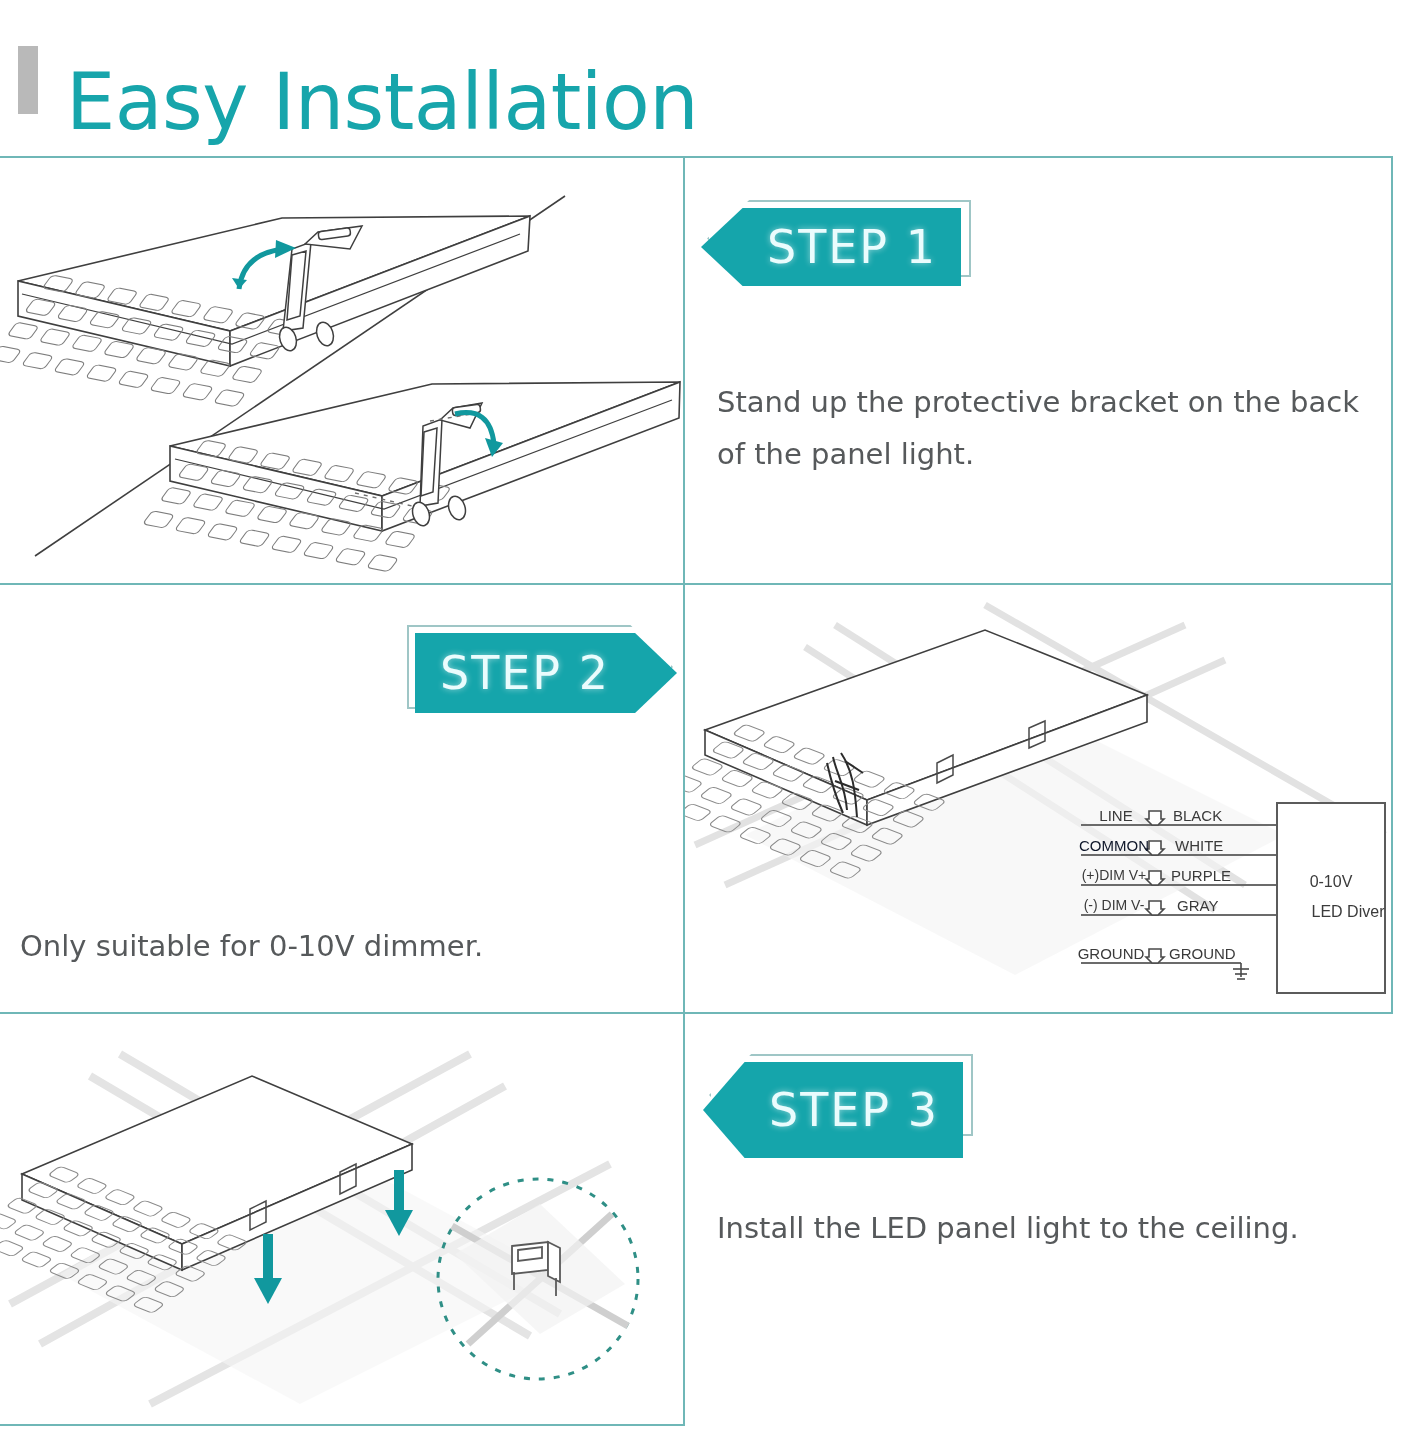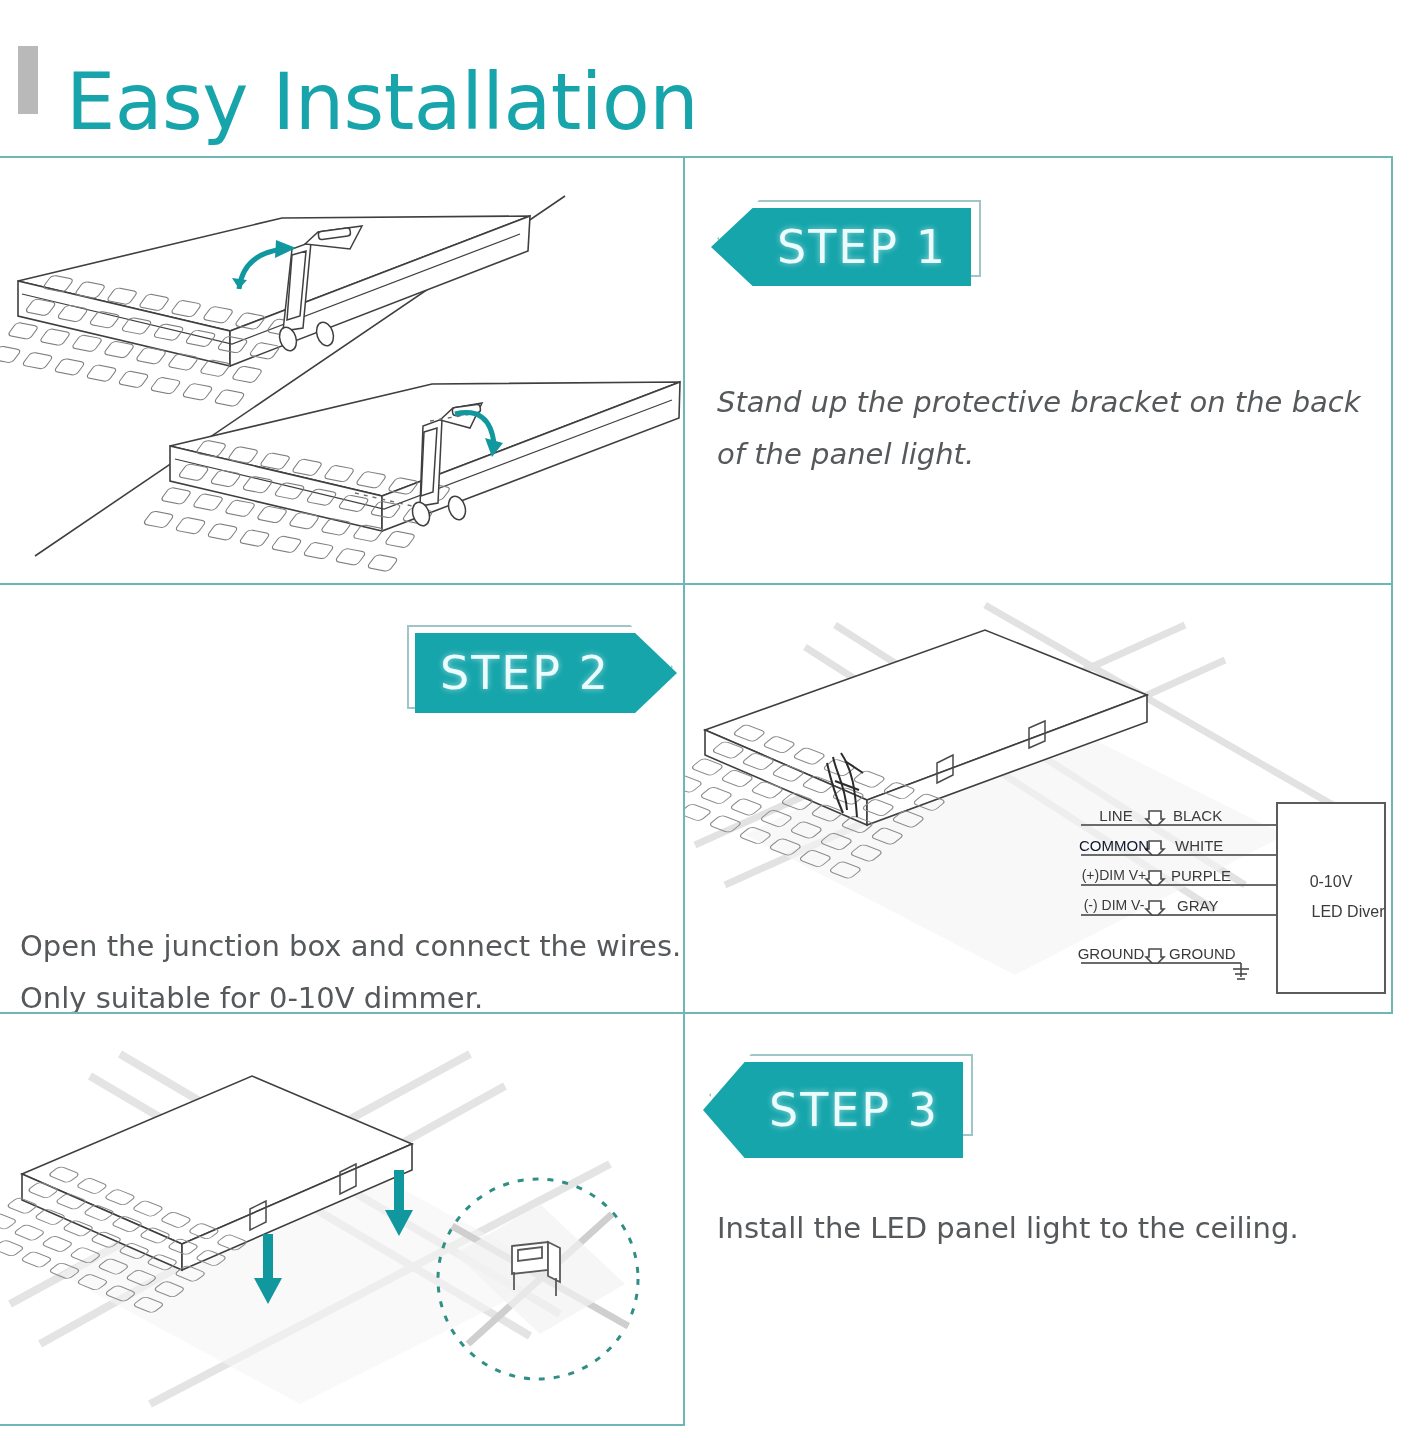--- a/index.html
+++ b/index.html
@@ -237,37 +237,36 @@
 
           <g>
             <path d="M455 258 Q490 250 494 288" stroke="#11989e" stroke-width="5" fill="none"></path>
             <path d="M485 282 L503 287 L492 301 Z" fill="#11989e" stroke="none"></path>
           </g>
         </g>
       </svg>
     </div>
 
     <div class="cell cell-tr">
-      <div class="badge-wrap" style="left:26px;top:52px;width:260px;height:73px;">
+      <div class="badge-wrap" style="left:16px;top:52px;width:260px;height:73px;">
         <div class="badge-shadow left"></div>
         <div class="badge left" style="width:260px;height:78px;">STEP 1</div>
       </div>
-      <div class="desc" style="left:32px;top:220px;width:660px;font-style:italic;">
+      <div class="desc" style="left:32px;top:220px;width:660px;">
         <div>Stand up the protective bracket on the back</div>
         <div>of the panel light.</div>
       </div>
     </div>
 
     <div class="cell cell-ml">
       <div class="badge-wrap" style="left:415px;top:48px;width:262px;height:80px;">
         <div class="badge-shadow right" style="left:-8px;top:-8px;"></div>
         <div class="badge right" style="width:262px;height:80px;">STEP 2</div>
       </div>
       <div class="desc" style="left:20px;top:335px;width:660px;">
-        <div>Open the junction box and connect the wires.</div>
         <div>Only suitable for 0-10V dimmer.</div>
       </div>
     </div>
 
     <div class="cell cell-mr">
       <svg width="708" height="427" viewBox="0 0 708 427">
 
         <g stroke="#e2e2e2" stroke-width="7" fill="none">
           <line x1="10" y1="260" x2="500" y2="40"></line>
           <line x1="40" y1="300" x2="540" y2="75"></line>

